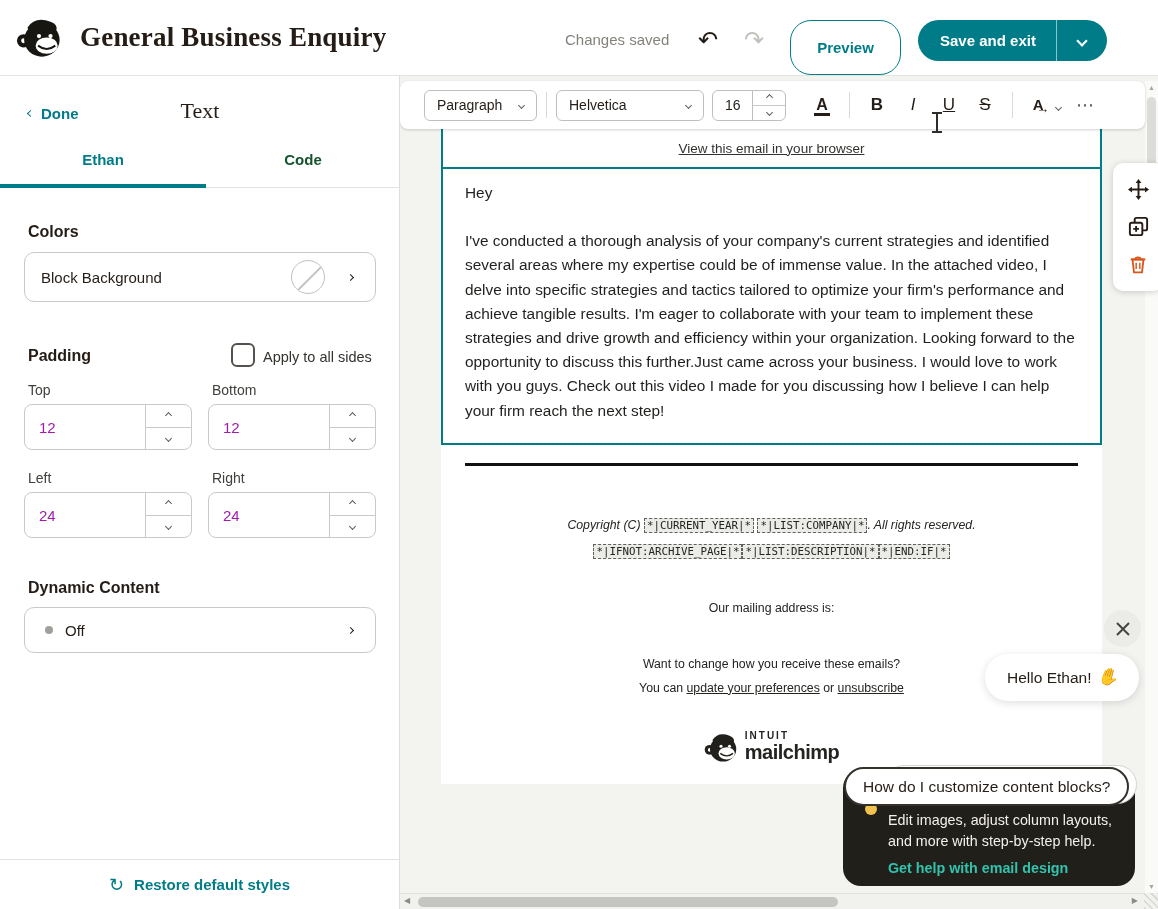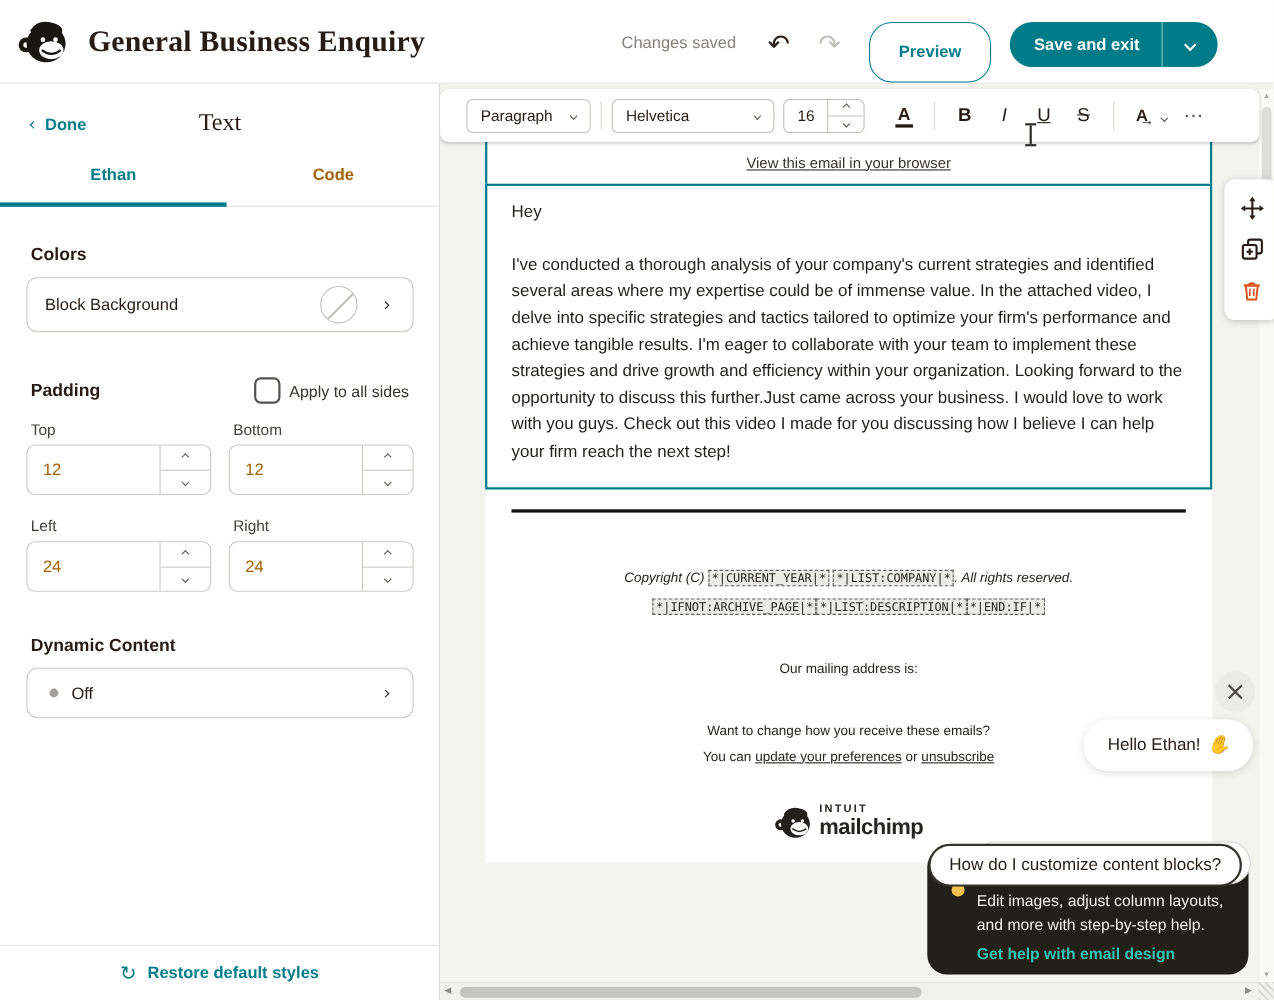--- a/index.html
+++ b/index.html
@@ -24,32 +24,32 @@
   .preview-btn { position:absolute; left:790px; top:20px; width:111px; height:55px; border:1px solid #007c89; border-radius:21px; background:#fff; color:#007c89; font-size:15px; font-weight:bold; display:flex; align-items:center; justify-content:center; }
   .save-group { position:absolute; left:918px; top:20px; height:41px; border-radius:21px; background:#007c89; color:#fff; display:flex; align-items:center; }
   .save-main { padding:0 20px 0 22px; font-size:15px; font-weight:bold; border-right:1px solid rgba(255,255,255,.55); height:41px; display:flex; align-items:center; }
   .save-caret { width:50px; display:flex; align-items:center; justify-content:center; height:41px; }
 
   
   .sidebar { position:absolute; left:0; top:76px; width:400px; height:833px; background:#fff; border-right:1px solid #dddddb; z-index:20; }
   .back-link { position:absolute; left:28px; top:29px; color:#007c89; font-size:15px; font-weight:bold; display:flex; align-items:center; gap:8px; }
   .panel-title { position:absolute; left:0; top:22px; width:400px; text-align:center; font-family:"Liberation Serif", serif; font-size:22px; }
   .tabs { position:absolute; left:0; top:75px; width:400px; height:37px; border-bottom:1px solid #e2e2df; }
-  .tab { position:absolute; top:0; width:200px; text-align:center; font-size:15px; font-weight:bold; color:#a16207; }
+  .tab { position:absolute; top:0; width:200px; text-align:center; font-size:15px; font-weight:bold; color:#14532d; }
   .tab.design { left:3px; color:#007c89; }
   .tab.code { left:203px; }
   .tab-underline { position:absolute; left:0; top:33px; width:206px; height:4px; background:#007c89; }
   .section-h { font-size:16px; font-weight:bold; color:#241c15; }
   .row-card { position:absolute; left:24px; width:352px; height:50px; border:1px solid #c9c9c6; border-radius:10px; background:#fff; display:flex; align-items:center; }
   .none-swatch { position:absolute; right:50px; width:34px; height:34px; border:1px solid #c2c2bf; border-radius:50%; background:#fff; overflow:hidden; }
   .none-swatch::after { content:""; position:absolute; left:16px; top:-4px; width:1.5px; height:44px; background:#c2c2bf; transform:rotate(45deg); }
   .checkbox { position:absolute; left:231px; top:-4px; width:24px; height:24px; border:2px solid #55524d; border-radius:6px; background:#fff; }
   .fld-label { font-size:14px; color:#41403c; }
   .num-field { position:absolute; width:168px; height:46px; border:1px solid #c9c9c6; border-radius:8px; background:#fff; display:flex; }
-  .num-field input { border:none; outline:none; width:120px; font-size:15px; color:#a16207; padding-left:14px; background:transparent; font-family:"Liberation Sans", sans-serif; }
+  .num-field input { border:none; outline:none; width:120px; font-size:15px; color:#a21caf; padding-left:14px; background:transparent; font-family:"Liberation Sans", sans-serif; }
   .stepper { width:46px; border-left:1px solid #c9c9c6; display:flex; flex-direction:column; }
   .stepper div { flex:1; display:flex; align-items:center; justify-content:center; }
   .stepper div:first-child { border-bottom:1px solid #c9c9c6; }
   .off-dot { width:8px; height:8px; border-radius:50%; background:#a19f9a; margin:0 12px 0 20px; }
   .restore-bar { position:absolute; left:0; top:783px; width:399px; border-top:1px solid #e2e2df; height:50px; display:flex; align-items:center; justify-content:center; gap:10px; color:#007c89; font-size:15px; font-weight:bold; }
   .restore-icon { font-size:18px; font-weight:normal; }
 
   
   .main { position:absolute; left:400px; top:76px; width:758px; height:833px; background:#f3f3f0; }
 

